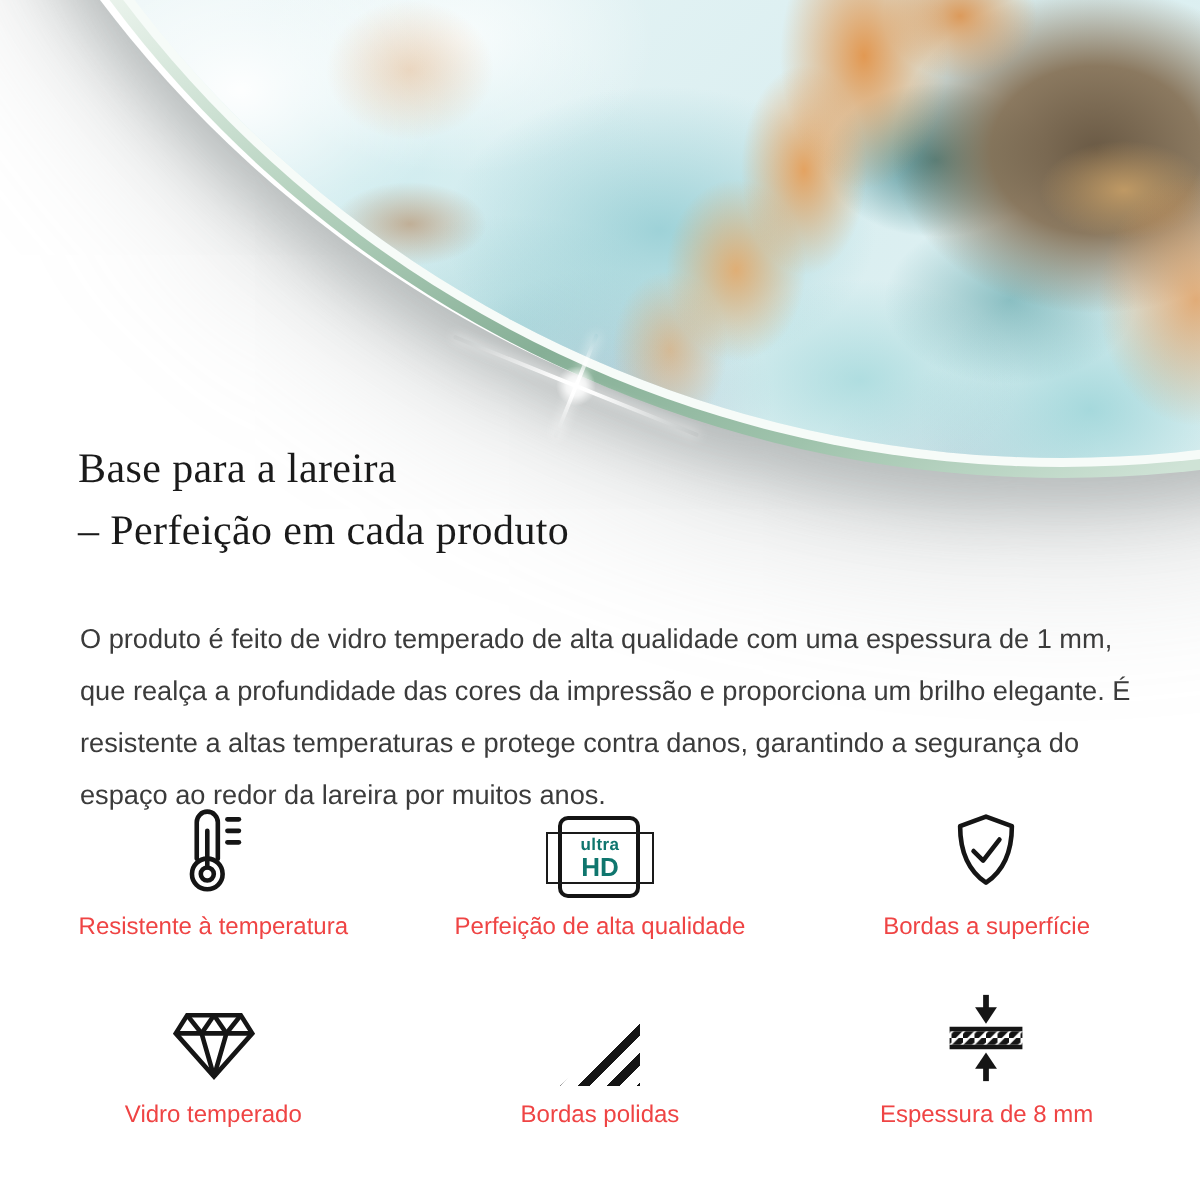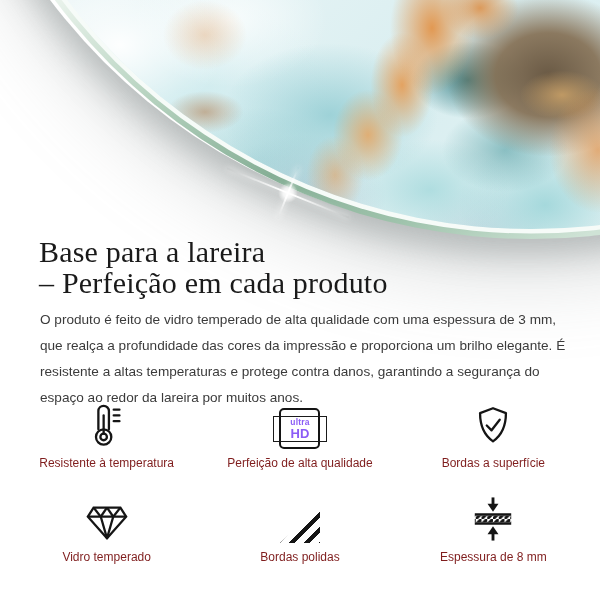--- a/index.html
+++ b/index.html
@@ -65,42 +65,42 @@
     box-shadow:0 0 6px rgba(255,255,255,.85);
   }
   .sparkle .ray1{width:132px;transform:translate(-50%,-50%) rotate(22deg);}
   .sparkle .ray2{width:56px;transform:translate(-50%,-50%) rotate(112deg);}
   .sparkle .core{
     position:absolute;left:0;top:0;width:20px;height:20px;transform:translate(-50%,-50%);border-radius:50%;
     background:radial-gradient(circle,#fff 0%,rgba(255,255,255,.75) 35%,rgba(255,255,255,0) 70%);
   }
   
   .title{
-    position:absolute;left:39px;top:236px;margin:0;
+    position:absolute;left:39px;top:219px;margin:0;
     font-family:"Liberation Serif","DejaVu Serif",serif;font-weight:400;
-    font-size:30px;line-height:31px;color:#1a1a1a;letter-spacing:.2px;
+    font-size:21px;line-height:31px;color:#1a1a1a;letter-spacing:.2px;
   }
   .title span{display:block;}
   .desc{
     position:absolute;left:40px;top:307px;width:530px;margin:0;
     font-size:13.6px;line-height:26px;color:#3b3b3b;
   }
   
   .features{
     position:absolute;left:10px;top:399px;width:580px;
     display:grid;grid-template-columns:repeat(3,1fr);row-gap:22px;
   }
   .feature{display:flex;flex-direction:column;align-items:center;}
   .icon-box{height:50px;display:flex;align-items:flex-end;justify-content:center;}
-  .feature .label{margin-top:7px;font-size:12px;line-height:15px;color:#7f1d1d;text-align:center;}
+  .feature .label{margin-top:7px;font-size:12px;line-height:15px;color:#ef4444;text-align:center;}
   .stroke-ic{stroke:#151515;fill:none;stroke-width:2.4;}
   
   .uhd{width:41px;height:41px;border:2.6px solid #141414;border-radius:5px;
        display:flex;align-items:center;justify-content:center;box-sizing:border-box;}
-  .uhd-inner{border:1.2px solid #1a1a1a;padding:1px 16px 1px;text-align:center;color:#8b5cf6;}
+  .uhd-inner{border:1.2px solid #1a1a1a;padding:1px 16px 1px;text-align:center;color:#0f766e;}
   .uhd-top{display:block;font-size:8.5px;line-height:9px;font-weight:600;letter-spacing:.2px;}
   .uhd-bottom{display:block;font-size:13px;line-height:13px;font-weight:700;}
   
   .stripes{
     width:40px;height:36px;
     background:repeating-linear-gradient(135deg,#151515 0 4.5px,rgba(0,0,0,0) 4.5px 10.5px);
     clip-path:polygon(0 100%,100% 0,100% 100%);
   }
 </style>
 </head>
@@ -116,21 +116,21 @@
       <div class="ray2"></div>
       <div class="core"></div>
   </div>
 </div>
 
 <h1 class="title">
   <span>Base para a lareira</span>
   <span>– Perfeição em cada produto</span>
 </h1>
 
-<p class="desc">O produto é feito de vidro temperado de alta qualidade com uma espessura de 3 mm, que realça a profundidade das cores da impressão e proporciona um brilho elegante. É resistente a altas temperaturas e protege contra danos, garantindo a segurança do espaço ao redor da lareira por muitos anos.</p>
+<p class="desc">O produto é feito de vidro temperado de alta qualidade com uma espessura de 1 mm, que realça a profundidade das cores da impressão e proporciona um brilho elegante. É resistente a altas temperaturas e protege contra danos, garantindo a segurança do espaço ao redor da lareira por muitos anos.</p>
 
 <div class="features">
 
   <div class="feature">
     <div class="icon-box">
       <svg width="46" height="48" viewBox="0 0 48 48">
         <g class="stroke-ic" stroke-linecap="round">
           <path d="M15 28.5 V9.5 a5.5 5.5 0 0 1 11 0 V28.5"></path>
           <circle cx="20.5" cy="36.5" r="8"></circle>
           <circle cx="20.5" cy="36.5" r="3.4"></circle>

